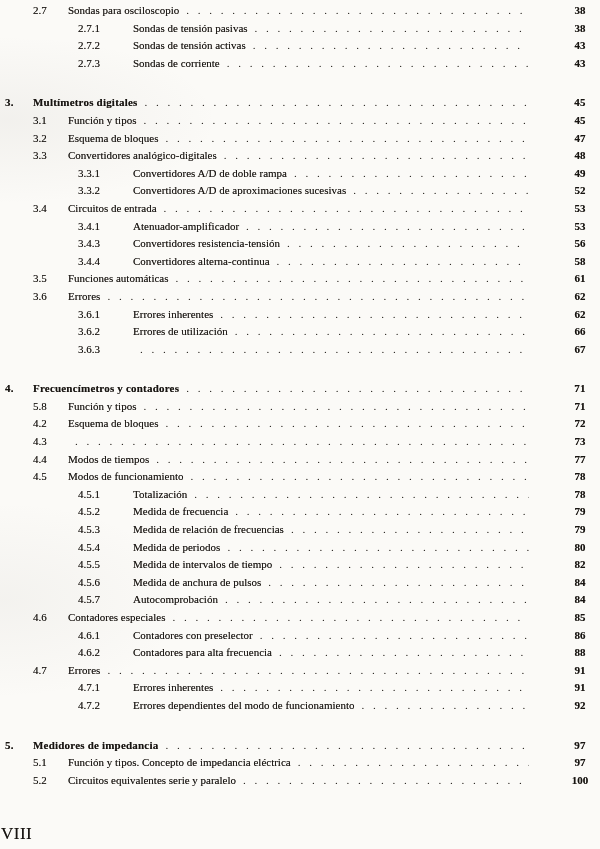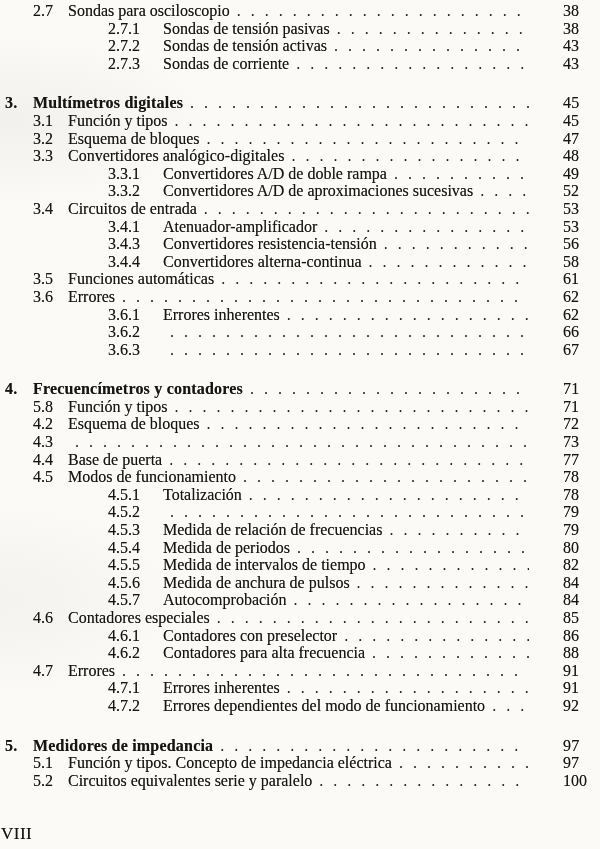--- a/index.html
+++ b/index.html
@@ -21,21 +21,21 @@
     position: relative;
     width: 600px;
     height: 849px;
     box-sizing: border-box;
     padding-top: 2px;
     overflow: hidden;
   }
   .row {
     display: flex;
     align-items: baseline;
-    font-size: 16px;
+    font-size: 11px;
     line-height: 17.6px;
     padding-right: 3px;
     white-space: nowrap;
     text-shadow: 0 0 0.45px rgba(25,18,12,0.55);
   }
   .row .num   { flex: none; }
   .row .title { flex: none; }
   .row .dots {
     flex: 1 1 auto;
     overflow: hidden;
@@ -46,33 +46,33 @@
     font-weight: normal;
     text-shadow: none;
     color: #1c1814;
   }
   .row .dots::after {
     content: ". . . . . . . . . . . . . . . . . . . . . . . . . . . . . . . . . . . . . . . . . . . . . . . . . . . . . . . . . . . .";
   }
   .row .page-num {
     flex: none;
     width: 34px;
-    text-align: left;
-    font-weight: normal;
+    text-align: center;
+    font-weight: bold;
   }
   .level-1 {
     padding-left: 5px;
     margin-top: 22px;
     font-weight: bold;
     letter-spacing: 0.2px;
   }
   .level-1 .num   { width: 28px; }
   .level-2 { padding-left: 33px; }
   .level-2 .num   { width: 35px; }
-  .level-3 { padding-left: 108px; }
+  .level-3 { padding-left: 68px; margin-left: 10px; }
   .level-3 .num   { width: 55px; }
   .footer-folio {
     position: absolute;
     left: 1px;
     bottom: 5px;
     font-size: 17px;
     letter-spacing: 0.5px;
     text-shadow: 0 0 0.45px rgba(25,18,12,0.55);
   }
 </style>
@@ -178,20 +178,21 @@
     <span class="page-num">62</span>
   </div>
       <div class="row level-3">
     <span class="num">3.6.1</span>
     <span class="title">Errores inherentes</span>
     <span class="dots" aria-hidden="true"></span>
     <span class="page-num">62</span>
   </div>
       <div class="row level-3">
     <span class="num">3.6.2</span>
+    <span class="title">Errores de utilización</span>
     <span class="dots" aria-hidden="true"></span>
     <span class="page-num">66</span>
   </div>
       <div class="row level-3">
     <span class="num">3.6.3</span>
     <span class="dots" aria-hidden="true"></span>
     <span class="page-num">67</span>
   </div>
       <div class="row level-1">
     <span class="num">4.</span>
@@ -211,38 +212,39 @@
     <span class="dots" aria-hidden="true"></span>
     <span class="page-num">72</span>
   </div>
       <div class="row level-2">
     <span class="num">4.3</span>
     <span class="dots" aria-hidden="true"></span>
     <span class="page-num">73</span>
   </div>
       <div class="row level-2">
     <span class="num">4.4</span>
-    <span class="title">Base de puerta</span>
+    <span class="title">Modos de tiempos</span>
     <span class="dots" aria-hidden="true"></span>
     <span class="page-num">77</span>
   </div>
       <div class="row level-2">
     <span class="num">4.5</span>
     <span class="title">Modos de funcionamiento</span>
     <span class="dots" aria-hidden="true"></span>
     <span class="page-num">78</span>
   </div>
       <div class="row level-3">
     <span class="num">4.5.1</span>
     <span class="title">Totalización</span>
     <span class="dots" aria-hidden="true"></span>
     <span class="page-num">78</span>
   </div>
       <div class="row level-3">
     <span class="num">4.5.2</span>
+    <span class="title">Medida de frecuencia</span>
     <span class="dots" aria-hidden="true"></span>
     <span class="page-num">79</span>
   </div>
       <div class="row level-3">
     <span class="num">4.5.3</span>
     <span class="title">Medida de relación de frecuencias</span>
     <span class="dots" aria-hidden="true"></span>
     <span class="page-num">79</span>
   </div>
       <div class="row level-3">

